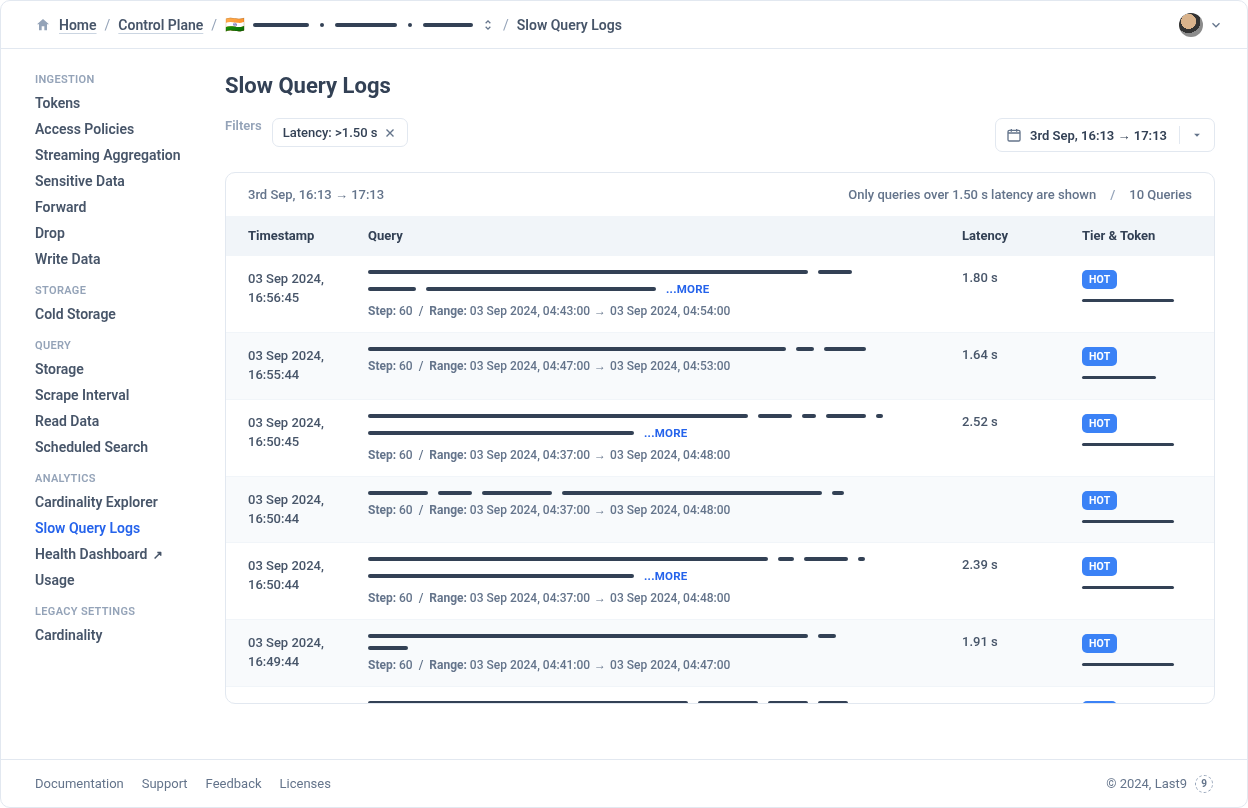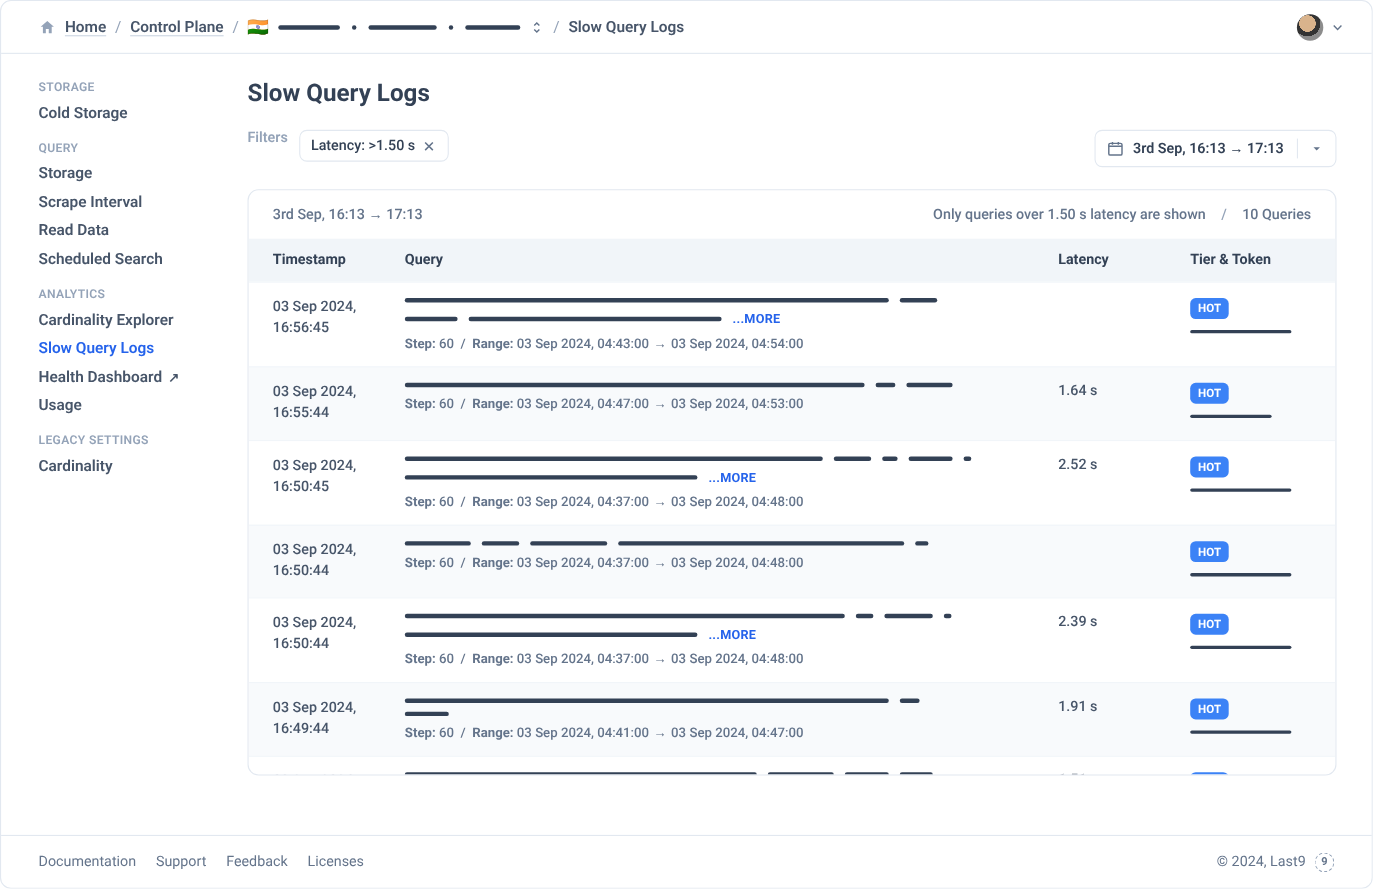--- a/index.html
+++ b/index.html
@@ -107,20 +107,30 @@
       <div class="avatar"></div>
       <svg class="chev" viewBox="0 0 24 24" fill="none" stroke="currentColor" stroke-width="2.2">
           <path d="M6 9l6 6 6-6"></path>
         </svg>
     </div>
   </header>
 
   <div class="body">
     <aside class="side" id="sidebar">
         <div class="side-group">
+          <div class="side-head">INGESTION</div>
+          <div class="side-item">Tokens</div>
+          <div class="side-item">Access Policies</div>
+          <div class="side-item">Streaming Aggregation</div>
+          <div class="side-item">Sensitive Data</div>
+          <div class="side-item">Forward</div>
+          <div class="side-item">Drop</div>
+          <div class="side-item">Write Data</div>
+        </div>
+        <div class="side-group">
           <div class="side-head">STORAGE</div>
           <div class="side-item">Cold Storage</div>
         </div>
         <div class="side-group">
           <div class="side-head">QUERY</div>
           <div class="side-item">Storage</div>
           <div class="side-item">Scrape Interval</div>
           <div class="side-item">Read Data</div>
           <div class="side-item">Scheduled Search</div>
         </div>
@@ -187,20 +197,21 @@
                       <span class="bar" style="width: 34px;"></span>
                     </div>
                     <div class="bar-row">
                       <span class="bar" style="width: 48px;"></span>
                       <span class="bar" style="width: 230px;"></span>
                       <span class="more">...MORE</span>
                     </div>
                     <div class="meta"><b>Step:</b> <span class="val">60</span> &nbsp;/&nbsp; <b>Range:</b> <span class="val">03 Sep 2024, 04:43:00</span><span class="arr">→</span><span class="val">03 Sep 2024, 04:54:00</span></div>
                   </div>
                 </div>
+                <div class="col-lat lat">1.80 s</div>
                 <div class="col-tt"><span class="badge">HOT</span><div class="tok-line" style="width: 92px;"></div></div>
               </div>
               <div class="trow alt">
                 <div class="col-ts ts">03 Sep 2024,<br>16:55:44</div>
                 <div class="col-q">
                   <div class="q-lines">
                     <div class="bar-row">
                       <span class="bar" style="width: 418px;"></span>
                       <span class="bar" style="width: 18px;"></span>
                       <span class="bar" style="width: 42px;"></span>

